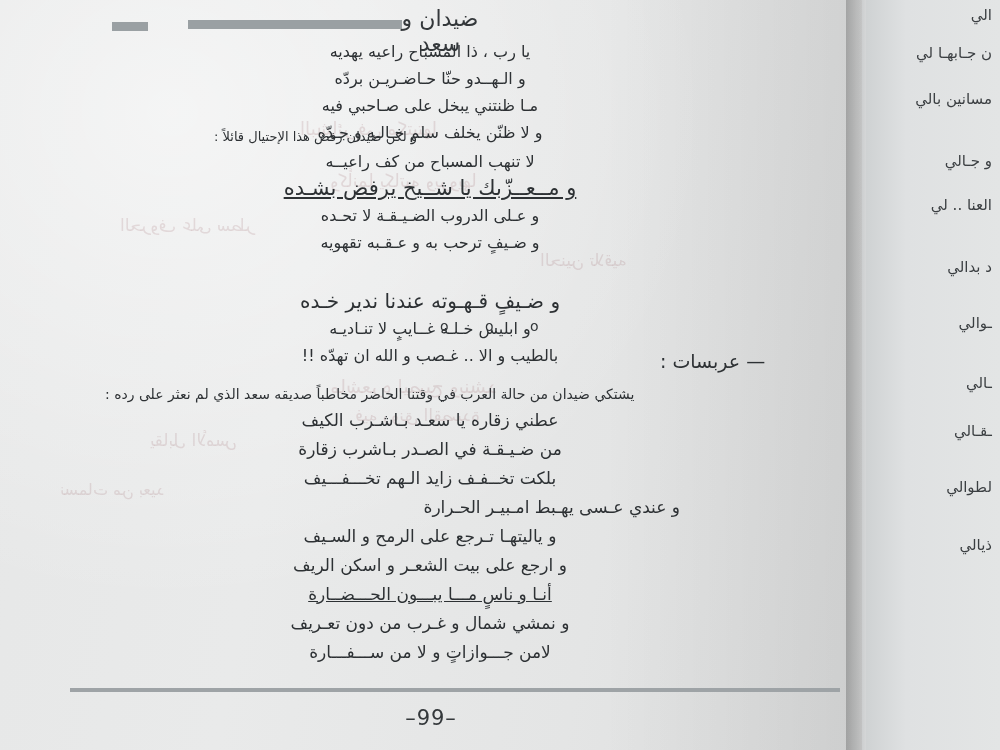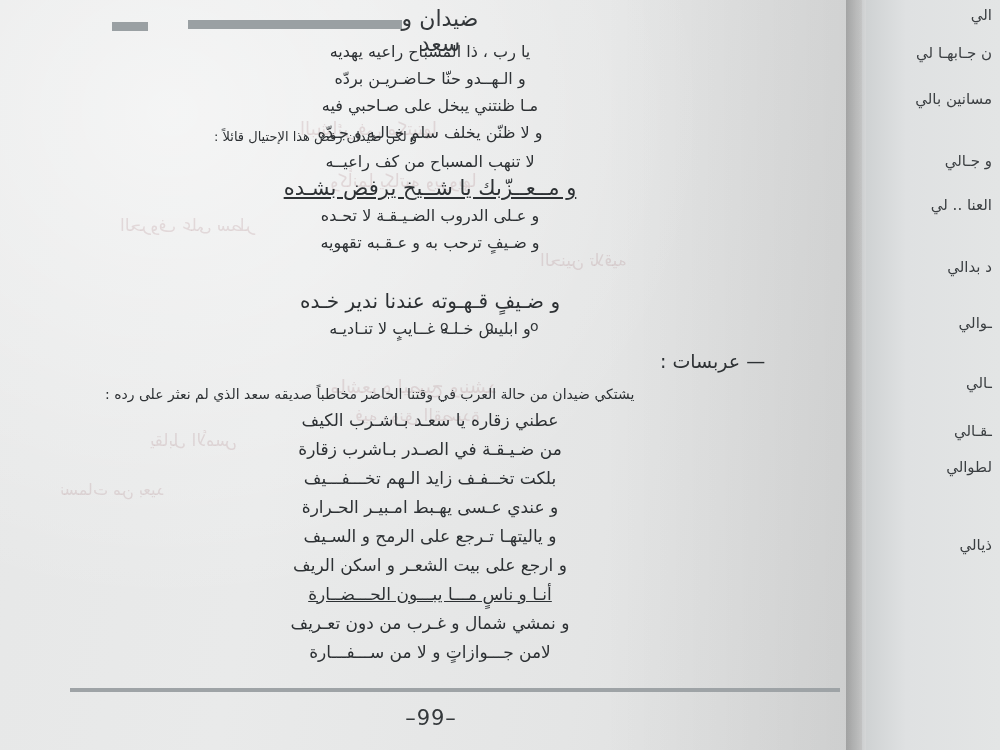--- a/index.html
+++ b/index.html
@@ -193,33 +193,34 @@
 
   <div class="note" style="left:214px; top:129px; font-size:13px;">و لكن ضيدان رفض هذا الإحتيال قائلاً :</div>
 
   <div class="poem" style="left:180px; top:148px; width:500px;">
     <div class="ln" style="font-size:16px; line-height:27px;">لا تنهب المسباح من كف راعيــه</div>
     <div class="ln" style="font-size:21px; line-height:27px;text-decoration:underline;">و مــعــزّبك يا شــيخ يرفض بشـده</div>
     <div class="ln" style="font-size:16px; line-height:27px;">و عـلى الدروب الضـيـقـة لا تحـده</div>
     <div class="ln" style="font-size:16px; line-height:27px;">و ضـيفٍ ترحب به و عـقـبه تقهويه</div>
     <div class="ln" style="font-size:20px; line-height:27px;margin-top:32px;">و ضـيفٍ قـهـوته عندنا ندير خـده</div>
     <div class="ln" style="font-size:16px; line-height:27px;">و ابليس خـلـه غــايبٍ لا تنـاديـه</div>
+    <div class="ln" style="font-size:16px; line-height:27px;">بالطيب و الا .. غـصب و الله ان تهدّه !!</div>
   </div>
 
   <div class="dots" style="left:440px; top:318px;">o   o   o</div>
 
   <div class="section-head" style="left:660px; top:350px;">— عربسات :</div>
 
   <div class="note" style="left:105px; top:386px; font-size:14px;">يشتكي ضيدان من حالة العرب في وقتنا الحاضر مخاطباً صديقه سعد الذي لم نعثر على رده :</div>
 
   <div class="poem" style="left:180px; top:406px; width:500px;">
     <div class="ln" style="font-size:17px; line-height:29px;">عطني زقاره يا سعـد بـاشـرب الكيف</div>
     <div class="ln" style="font-size:17px; line-height:29px;">من ضـيـقـة في الصـدر بـاشرب زقارة</div>
     <div class="ln" style="font-size:17px; line-height:29px;">بلكت تخــفـف زايد الـهم تخـــفـــيف</div>
-    <div class="ln" style="font-size:17px; line-height:29px;">و عندي عـسى يهـبط امـبيـر الحـرارة</div>
+    <div class="ln" style="font-size:17px; line-height:29px;text-align:right;">و عندي عـسى يهـبط امـبيـر الحـرارة</div>
     <div class="ln" style="font-size:17px; line-height:29px;">و ياليتهـا تـرجع على الرمح و السـيف</div>
     <div class="ln" style="font-size:17px; line-height:29px;">و ارجع على بيت الشعـر و اسكن الريف</div>
     <div class="ln" style="font-size:17px; line-height:29px;text-decoration:underline;">أنـا و ناسٍ مـــا يبـــون الحـــضــارة</div>
     <div class="ln" style="font-size:17px; line-height:29px;">و نمشي شمال و غـرب من دون تعـريف</div>
     <div class="ln" style="font-size:17px; line-height:29px;">لامن جـــوازاتٍ و لا من ســـفـــارة</div>
   </div>
 
   <div class="footer-rule"></div>
   <div class="folio">–99–</div>
 
@@ -227,17 +228,17 @@
   <div class="facing">
     <div class="fline" style="top:6px;">الي</div>
     <div class="fline" style="top:44px;">ن جـابهـا لي</div>
     <div class="fline" style="top:90px;">مسانين بالي</div>
     <div class="fline" style="top:152px;">و جـالي</div>
     <div class="fline" style="top:196px;">العنا .. لي</div>
     <div class="fline" style="top:258px;">د بدالي</div>
     <div class="fline" style="top:314px;">ـوالي</div>
     <div class="fline" style="top:374px;">ـالي</div>
     <div class="fline" style="top:422px;">ـقـالي</div>
-    <div class="fline" style="top:458px;">لطوالي</div>
+    <div class="fline" style="top:478px;">لطوالي</div>
     <div class="fline" style="top:536px;">ذيالي</div>
   </div>
 
 </div>
 
 </body></html>

